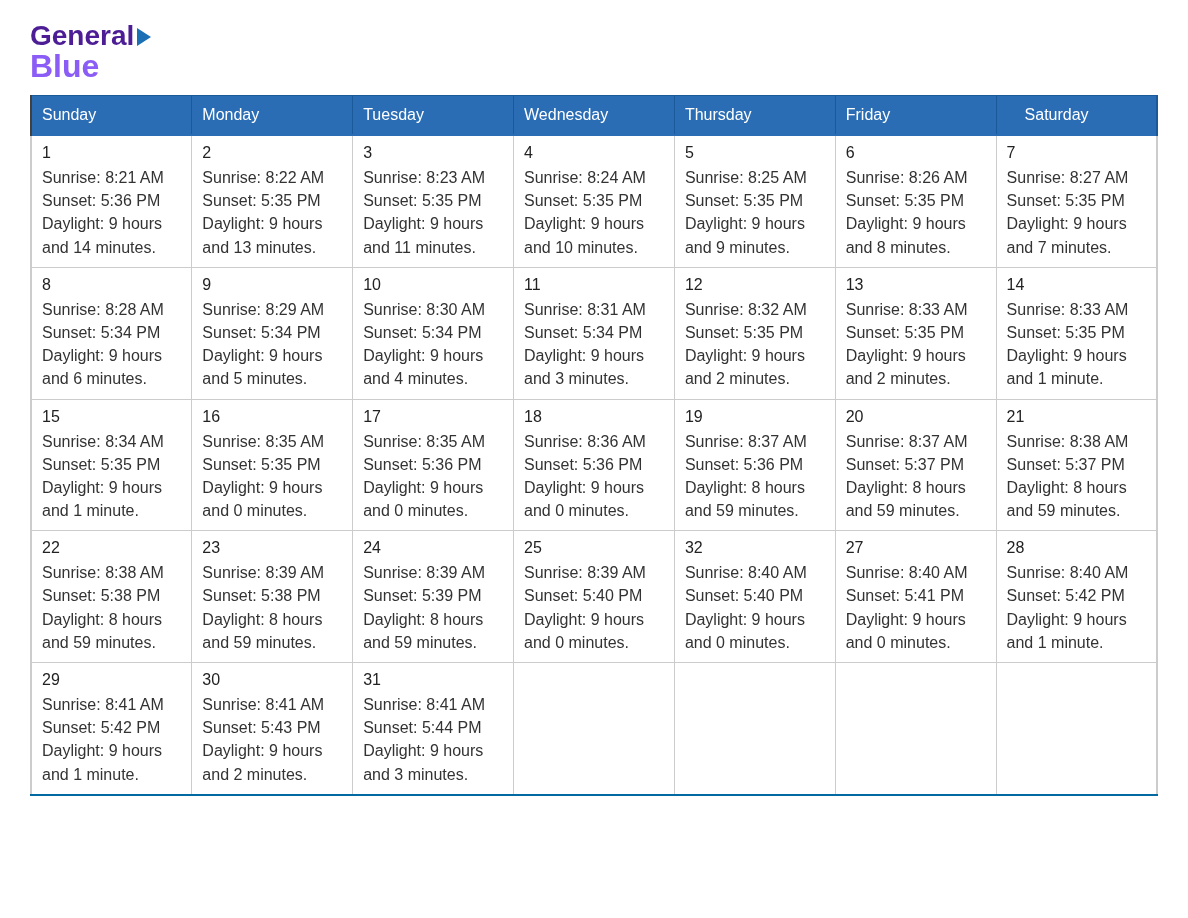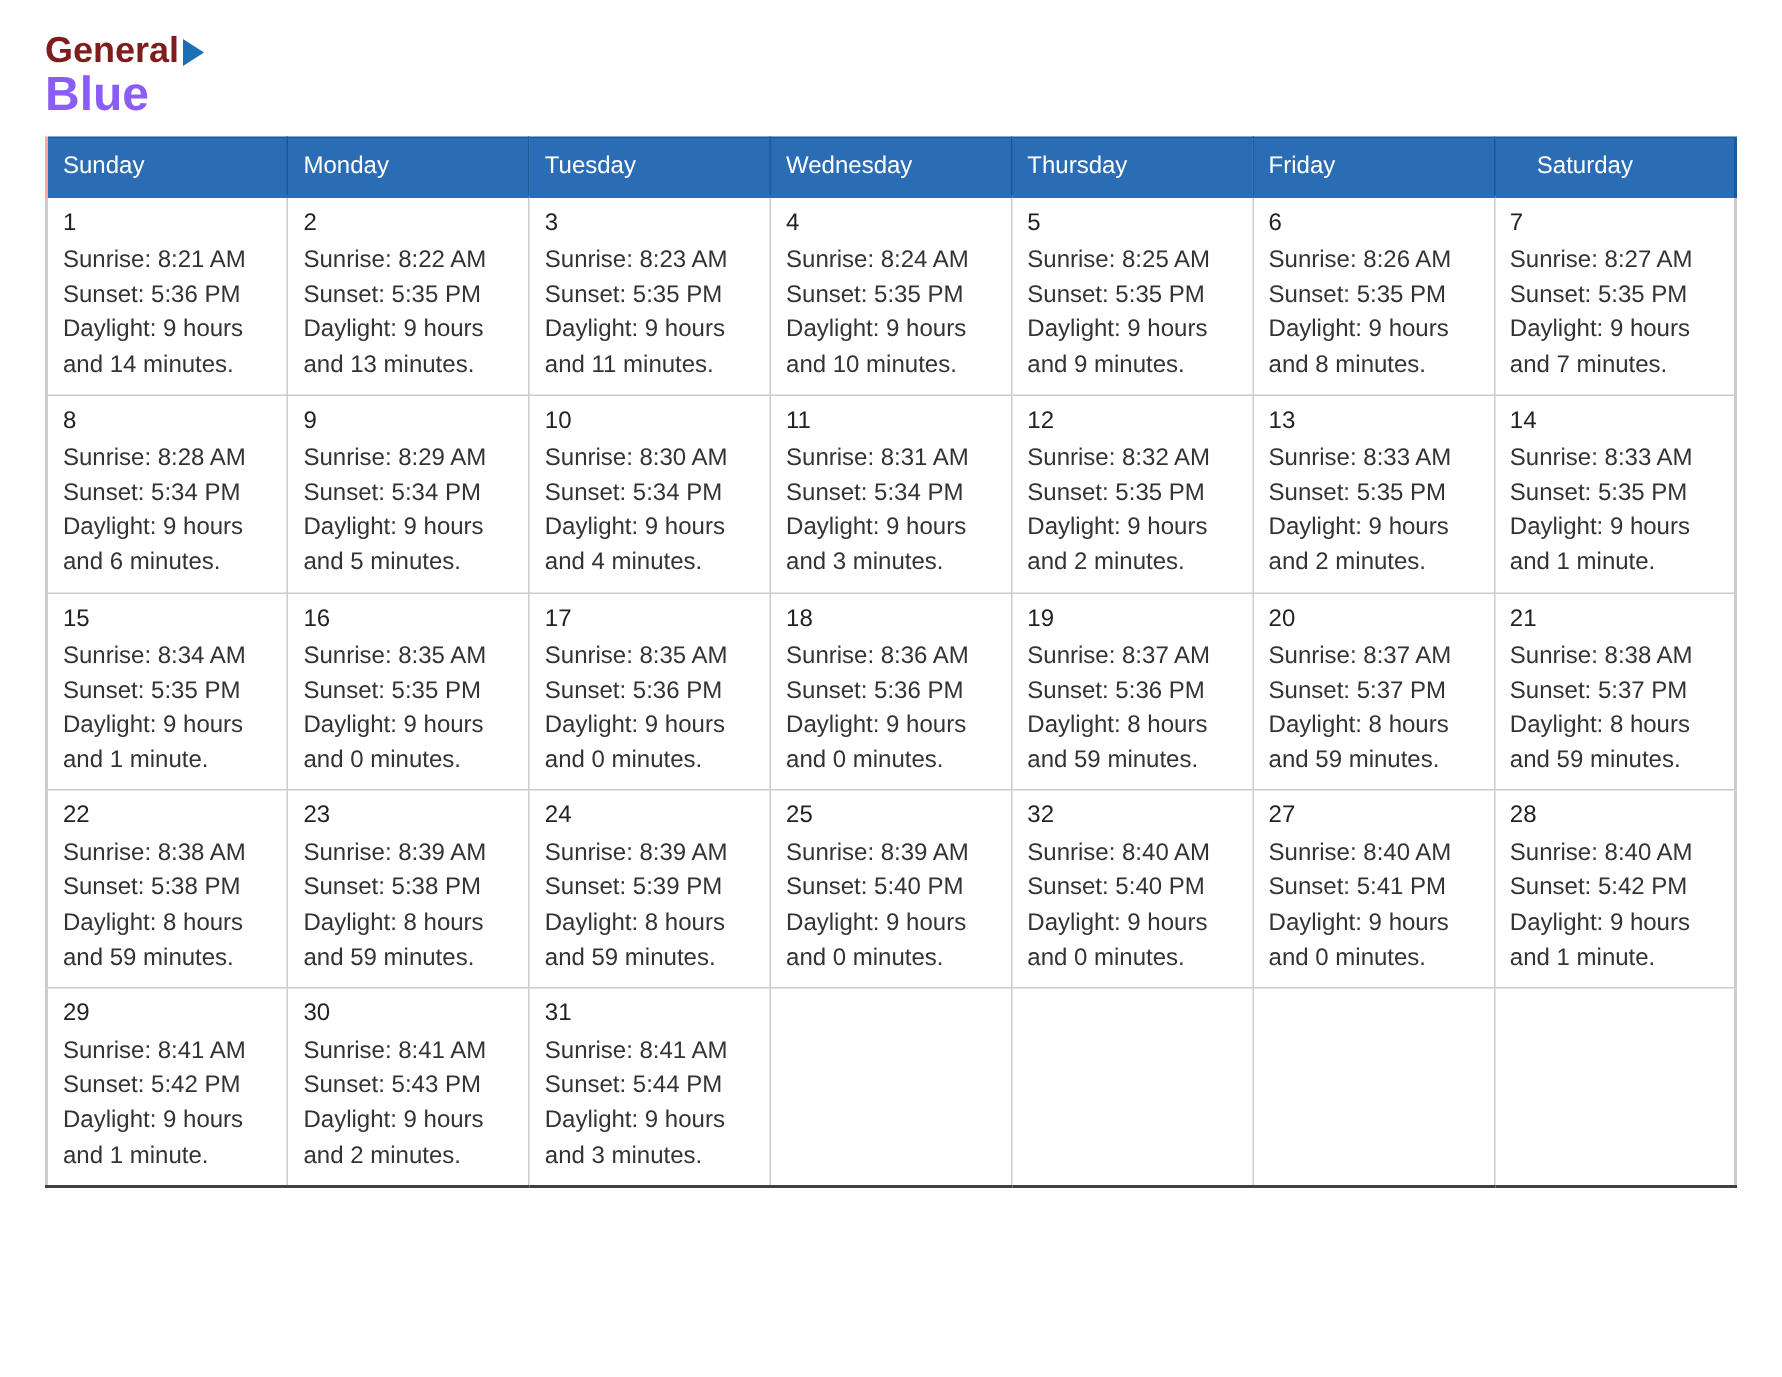--- a/index.html
+++ b/index.html
@@ -57,24 +57,24 @@
       vertical-align: top;
       border: 1px solid #ccc;
       padding: 8px 10px;
       width: 14.28%;
       min-height: 110px;
       font-size: 13px;
       color: #333;
       background: #fff;
     }
     .calendar tr:last-child td {
-      border-bottom: 2px solid #404040;
+      border-bottom: 2px solid #0369a1;
     }
     .calendar thead tr th:first-child {
-      border-left: 2px solid #fca5a5;
+      border-left: 2px solid #404040;
     }
     .calendar thead tr th:last-child {
       border-right: 2px solid #1a5a9a;
       padding-left: 28px;
     }
     .day-number {
       font-size: 16px;
       font-weight: normal;
       color: #222;
       display: block;
@@ -100,21 +100,21 @@
     .week-row td {
       height: 110px;
     }
   </style>
 </head>
 <body>
 
 <div class="header">
   <div class="logo-block">
     <div class="logo-row1">
-      <span style="font-size:24px;font-weight:bold;color:#7f1d1d;">General</span>
+      <span style="font-size:28px;font-weight:bold;color:#4c1d95;">General</span>
       <span style="display:inline-block;width:0;height:0;border-left:14px solid #1a6fb5;border-top:9px solid transparent;border-bottom:9px solid transparent;margin-left:3px;margin-top:2px;"></span>
     </div>
     <div style="font-size:32px;font-weight:bold;color:#8b5cf6;margin-top:-4px;">Blue</div>
   </div>
   <div class="title-block">
     <div class="month-title"></div>
     <div class="subtitle"></div>
   </div>
 </div>
 

